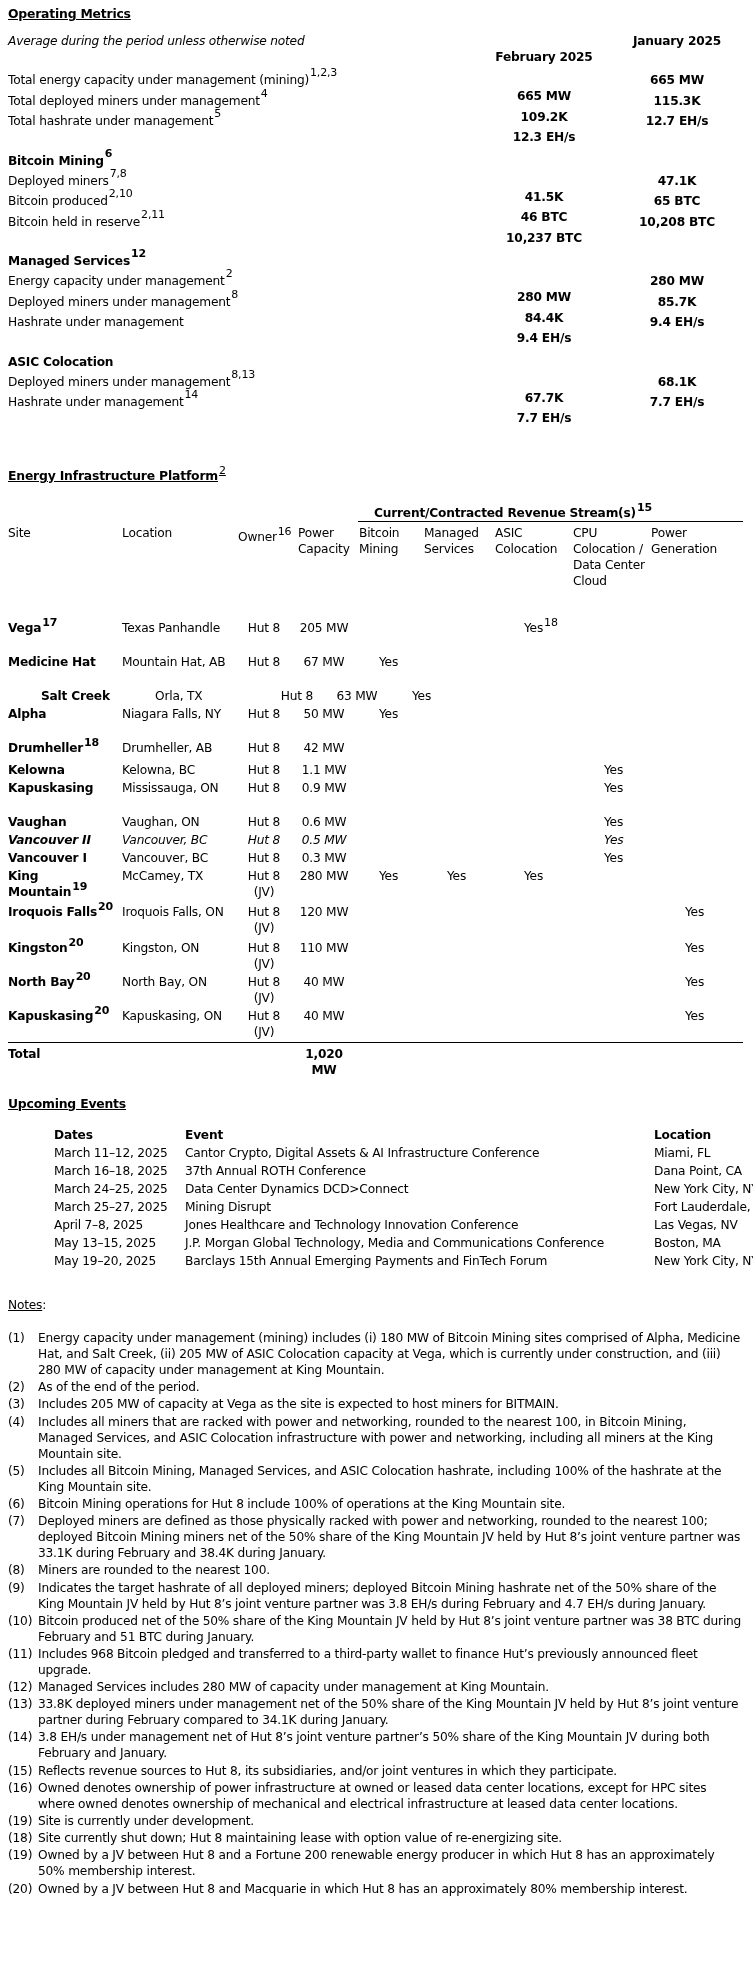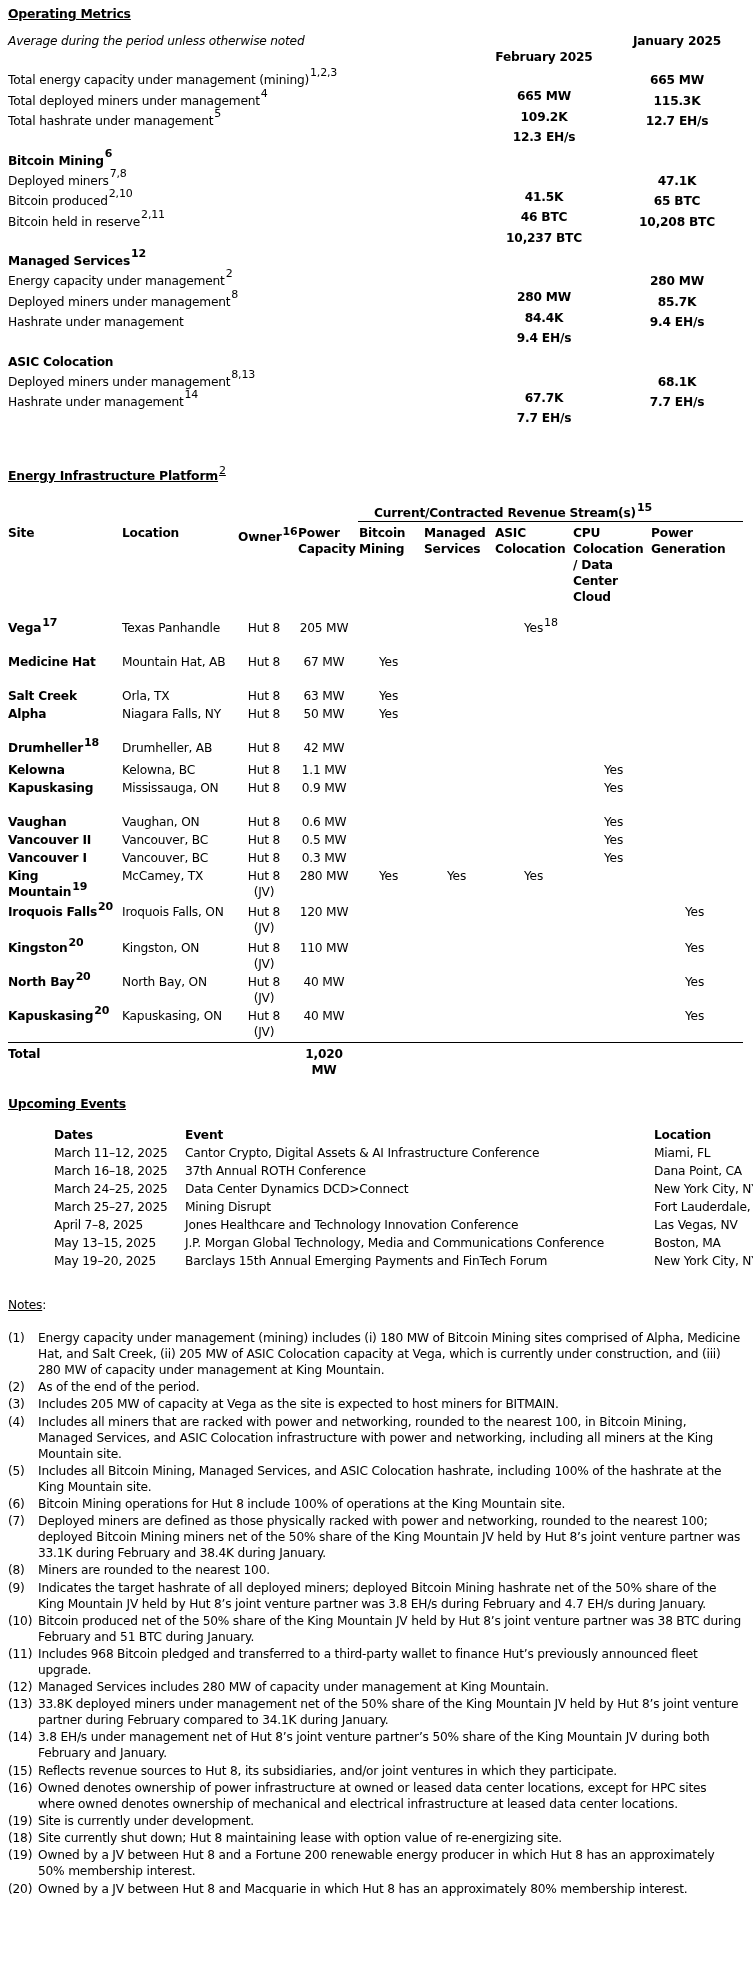--- a/index.html
+++ b/index.html
@@ -33,21 +33,21 @@
   .grp-title { font-weight: bold; height: 20px; line-height: 20px; }
 
   
   #eip-title { position: absolute; left: 8px; top: 468px; }
   #eip { position: absolute; left: 8px; top: 505px; width: 735px; }
   .rev-head {
     position: absolute; left: 350px; width: 385px; top: 0;
     text-align: left; font-weight: bold; height: 17px; line-height: 17px;
     border-bottom: 1.3px solid #000; padding-left: 16px;
   }
-  .thead { position: absolute; top: 20px; left: 0; width: 735px; height: 90px; font-weight: bold; line-height: 16px; }
+  .thead { position: absolute; top: 20px; left: 0; width: 735px; height: 90px; font-weight: normal; line-height: 16px; }
   .thead div { position: absolute; }
   .tbody { position: absolute; top: 115px; left: 0; width: 735px; }
   .trow { position: relative; line-height: 16px; }
   .trow div { position: absolute; top: 0; }
   .trow .site { left: 0; font-weight: bold; width: 112px; }
   .trow .loc { left: 114px; width: 108px; }
   .trow .own { left: 236px; width: 40px; text-align: center; }
   .trow .pow { left: 290px; width: 52px; text-align: center; }
   .trow .y1 { left: 371px; }
   .trow .y2 { left: 439px; }
@@ -180,21 +180,21 @@
         <div class="pow">205 MW</div>
         <div class="y3"><span>Yes</span><sup>18</sup></div>
       </div>
       <div class="trow" style="height:34px;">
         <div class="site"><span>Medicine Hat</span></div>
         <div class="loc">Mountain Hat, AB</div>
         <div class="own">Hut 8</div>
         <div class="pow">67 MW</div>
         <div class="y1">Yes</div>
       </div>
-      <div class="trow" style="height:18px;">
+      <div class="trow" style="height:18px;margin-left:33px;">
         <div class="site"><span>Salt Creek</span></div>
         <div class="loc">Orla, TX</div>
         <div class="own">Hut 8</div>
         <div class="pow">63 MW</div>
         <div class="y1">Yes</div>
       </div>
       <div class="trow" style="height:34px;">
         <div class="site"><span>Alpha</span></div>
         <div class="loc">Niagara Falls, NY</div>
         <div class="own">Hut 8</div>
@@ -221,21 +221,21 @@
         <div class="pow">0.9 MW</div>
         <div class="y4">Yes</div>
       </div>
       <div class="trow" style="height:18px;">
         <div class="site"><span>Vaughan</span></div>
         <div class="loc">Vaughan, ON</div>
         <div class="own">Hut 8</div>
         <div class="pow">0.6 MW</div>
         <div class="y4">Yes</div>
       </div>
-      <div class="trow" style="height:18px;">
+      <div class="trow" style="height:18px;font-style:italic;">
         <div class="site"><span>Vancouver II</span></div>
         <div class="loc">Vancouver, BC</div>
         <div class="own">Hut 8</div>
         <div class="pow">0.5 MW</div>
         <div class="y4">Yes</div>
       </div>
       <div class="trow" style="height:18px;">
         <div class="site"><span>Vancouver I</span></div>
         <div class="loc">Vancouver, BC</div>
         <div class="own">Hut 8</div>

